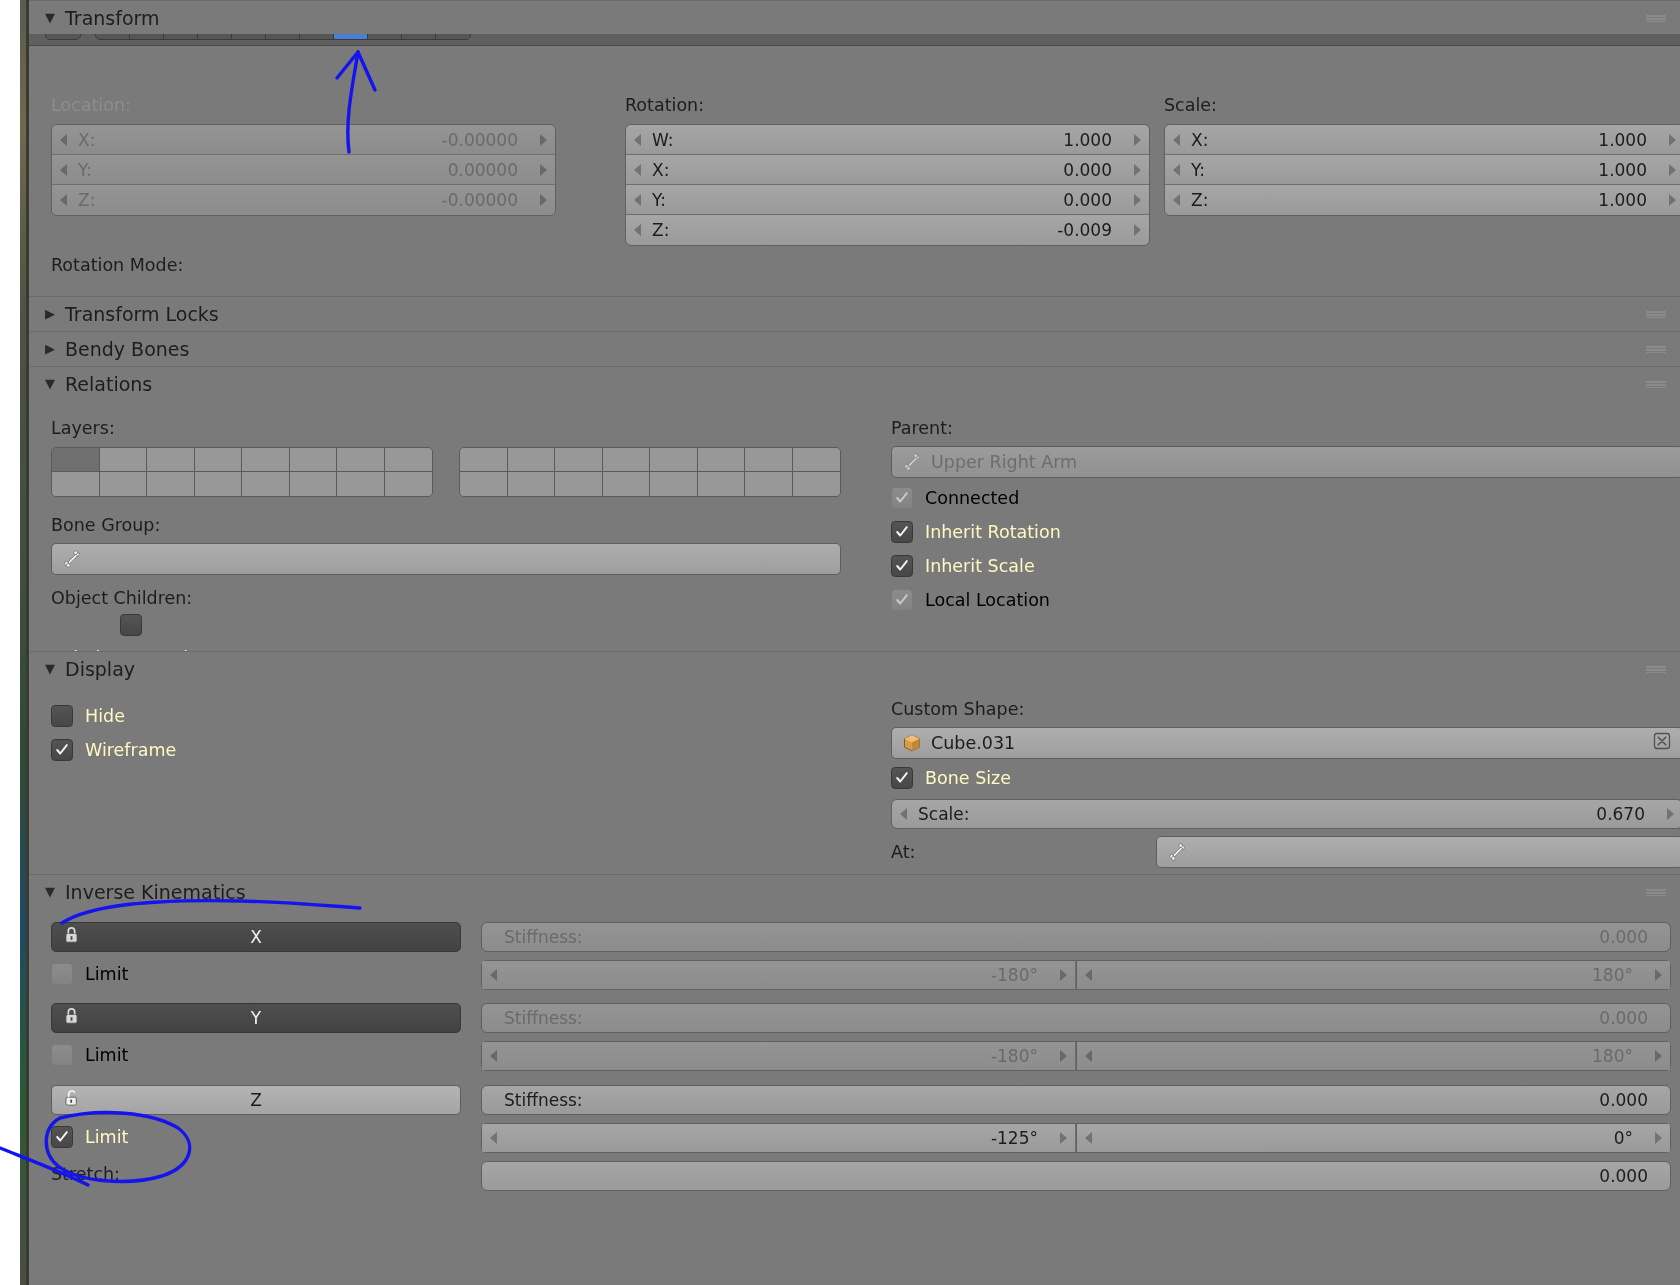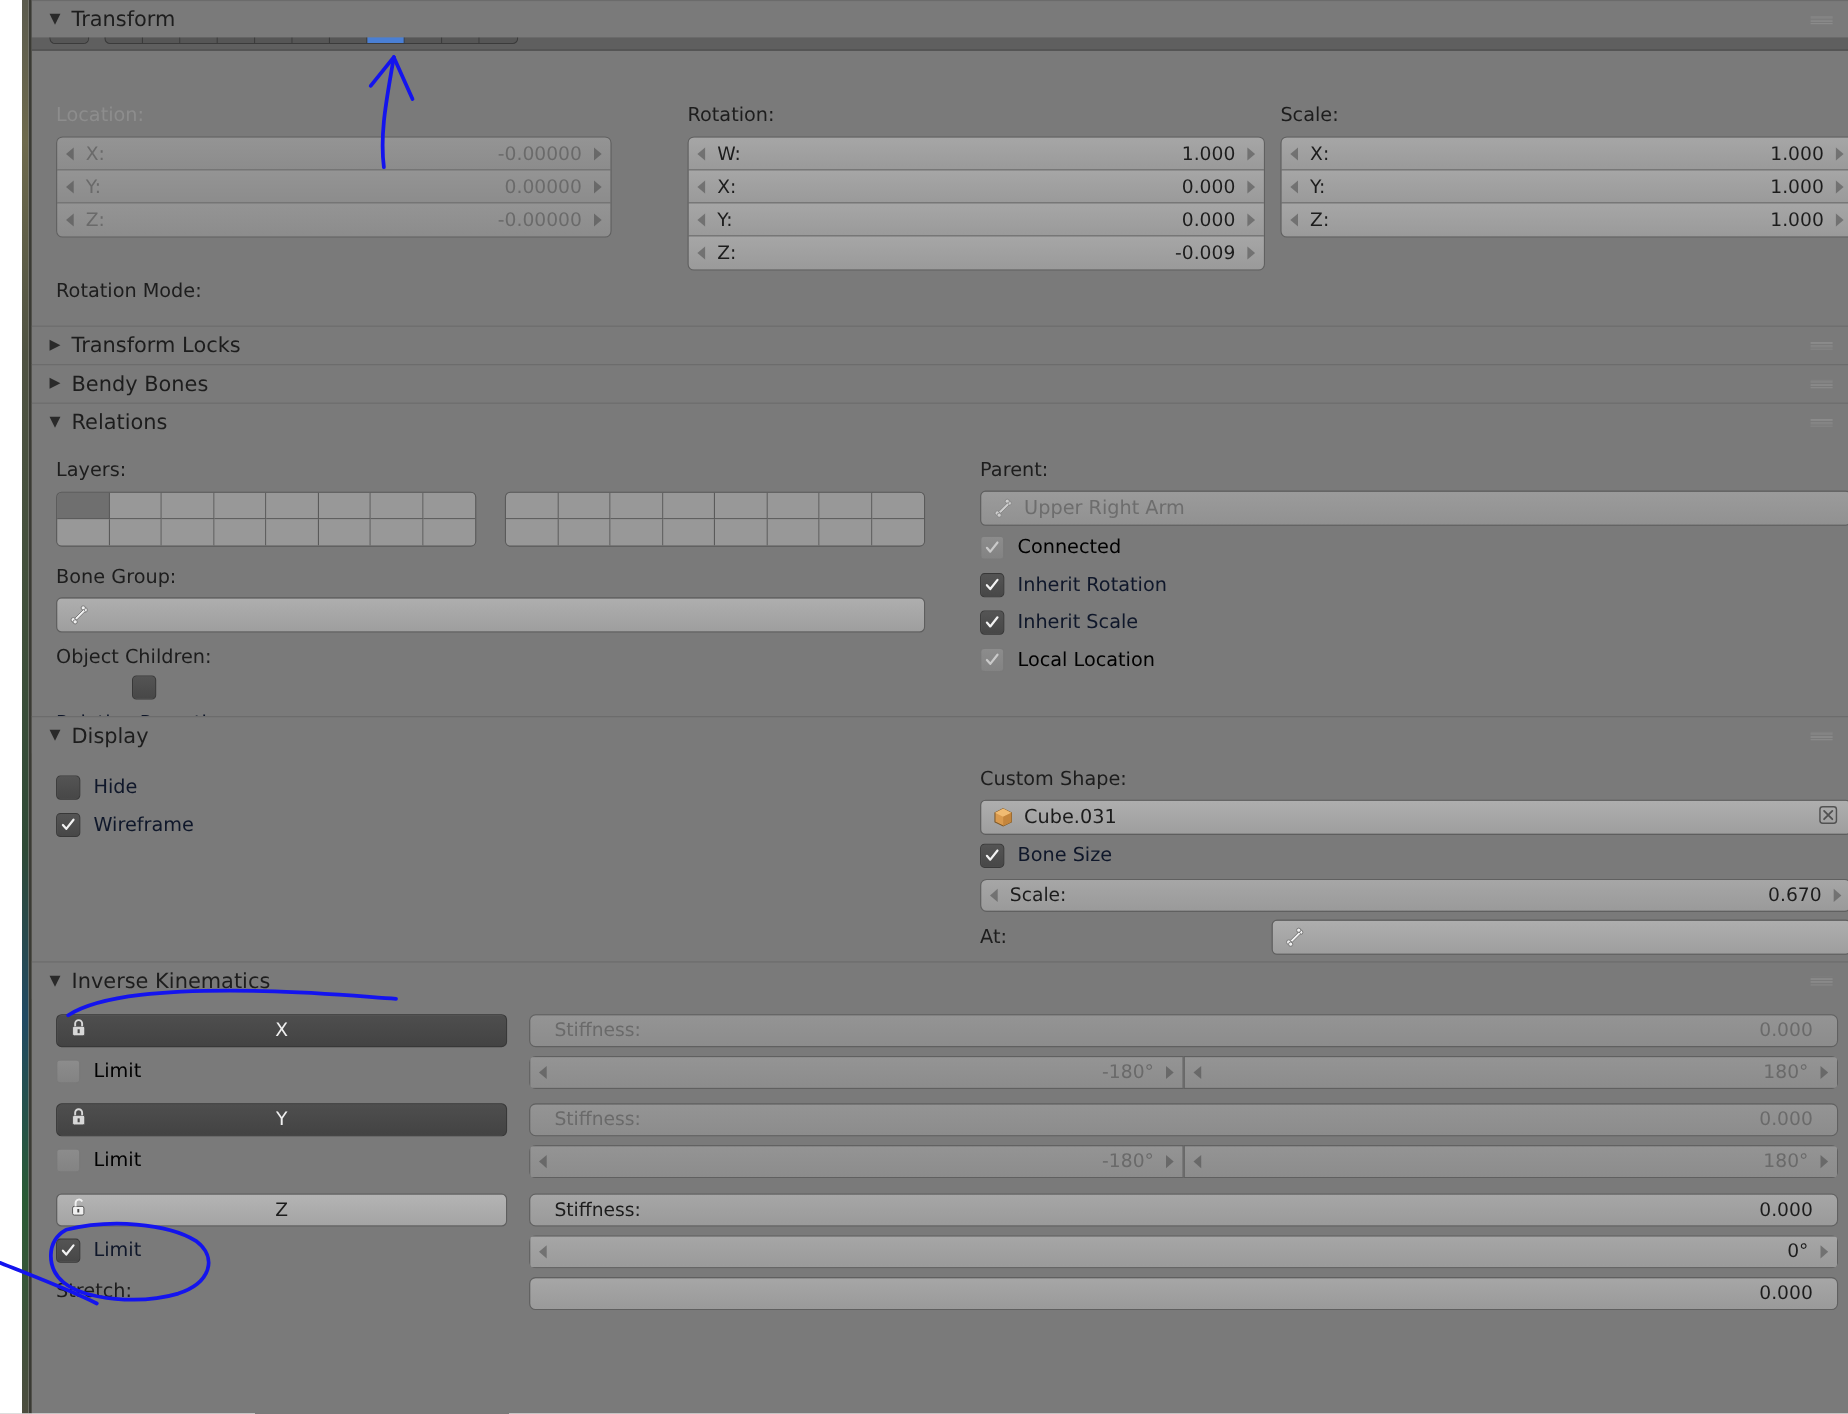--- a/index.html
+++ b/index.html
@@ -76,21 +76,21 @@
     position:relative; height:30px;
     background:linear-gradient(to bottom,#a6a6a6,#9a9a9a);
     border:1px solid #606060;
     display:flex; align-items:center;
     font-size:17px; color:#1c1c1c;
     cursor:ew-resize;
     overflow:hidden;
   }
   .nf.disabled { background:linear-gradient(to bottom,#949494,#8c8c8c); color:#6a6a6a; }
   .nf .lbl { padding-left:26px; flex:1 1 auto; }
-  .nf .val { padding-right:26px; text-align:right; }
+  .nf .val { padding-right:37px; text-align:right; }
   .nf .arr {
     position:absolute; top:50%; transform:translateY(-50%);
     width:0;height:0; opacity:.45;
   }
   .nf .arr.l { left:8px; border-top:6px solid transparent; border-bottom:6px solid transparent; border-right:7px solid #3a3a3a; }
   .nf .arr.r { right:8px; border-top:6px solid transparent; border-bottom:6px solid transparent; border-left:7px solid #3a3a3a; }
   .nf-stack { border-radius:6px; overflow:hidden; border:1px solid #606060; }
   .nf-stack .nf { border:none; border-bottom:1px solid #6e6e6e; }
   .nf-stack .nf:last-child { border-bottom:none; }
 
@@ -112,21 +112,21 @@
   .cb-row { display:flex; align-items:center; gap:12px; height:34px; cursor:pointer; }
   .cb {
     width:22px; height:22px; border-radius:4px;
     background:linear-gradient(to bottom,#545454,#474747);
     border:1px solid #383838;
     display:flex;align-items:center;justify-content:center;
     flex:0 0 auto;
   }
   .cb.dim { background:linear-gradient(to bottom,#8c8c8c,#838383); border-color:#7a7a7a; }
   .cb .tick { width:14px;height:14px; }
-  .cb-lab { font-size:17.5px; color:#0f172a; }
+  .cb-lab { font-size:17.5px; color:#fef9c3; }
   .cb-lab.dim { color:#000000; }
 
   
   .idfield {
     height:32px; border-radius:5px;
     background:linear-gradient(to bottom,#aeaeae,#9e9e9e);
     border:1px solid #5e5e5e;
     display:flex; align-items:center; gap:9px;
     padding:0 10px;
     font-size:17.5px; color:#1c1c1c;
@@ -701,20 +701,26 @@
           <span class="cb-lab">Limit</span>
         </div>
         <div class="sub-label" style="margin-top:10px;">Stretch:</div>
       </div>
       <div style="position:absolute; left:452px; top:177px; width:1190px;">
         <div class="nf" style="border-radius:6px;">
           <span class="lbl" style="padding-left:22px;">Stiffness:</span>
           <span class="val" style="padding-right:22px;">0.000</span>
         </div>
         <div style="display:flex; margin-top:8px; border-radius:6px; overflow:hidden;">
+          <div class="nf" style="flex:1 1 50%; border-right:1px solid #6e6e6e;">
+            <span class="arr l"></span>
+            <span class="lbl"></span>
+            <span class="val">-125°</span>
+            <span class="arr r"></span>
+          </div>
           <div class="nf" style="flex:1 1 50%;">
             <span class="arr l"></span>
             <span class="lbl"></span>
             <span class="val">0°</span>
             <span class="arr r"></span>
           </div>
         </div>
         <div class="nf" style="margin-top:8px; border-radius:6px;">
           <span class="lbl" style="padding-left:22px;"></span>
           <span class="val" style="padding-right:22px;">0.000</span>

